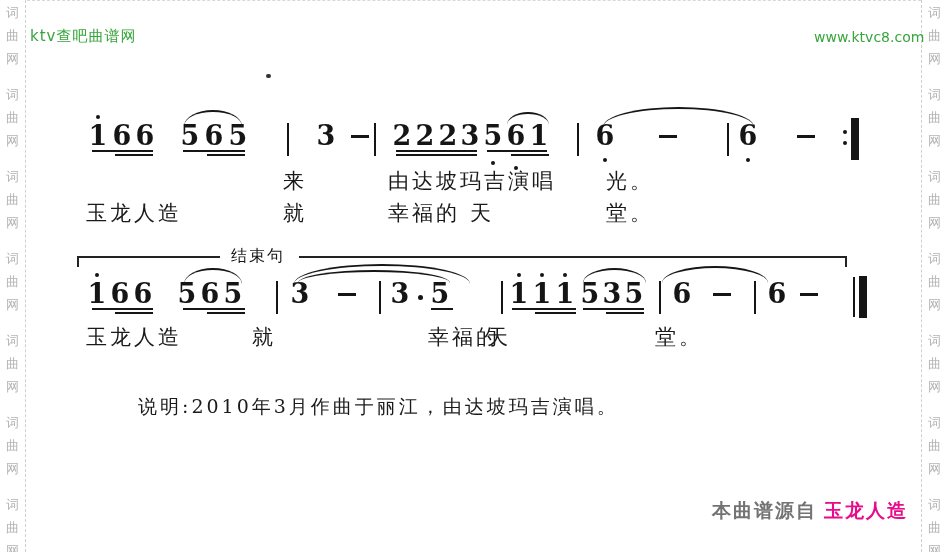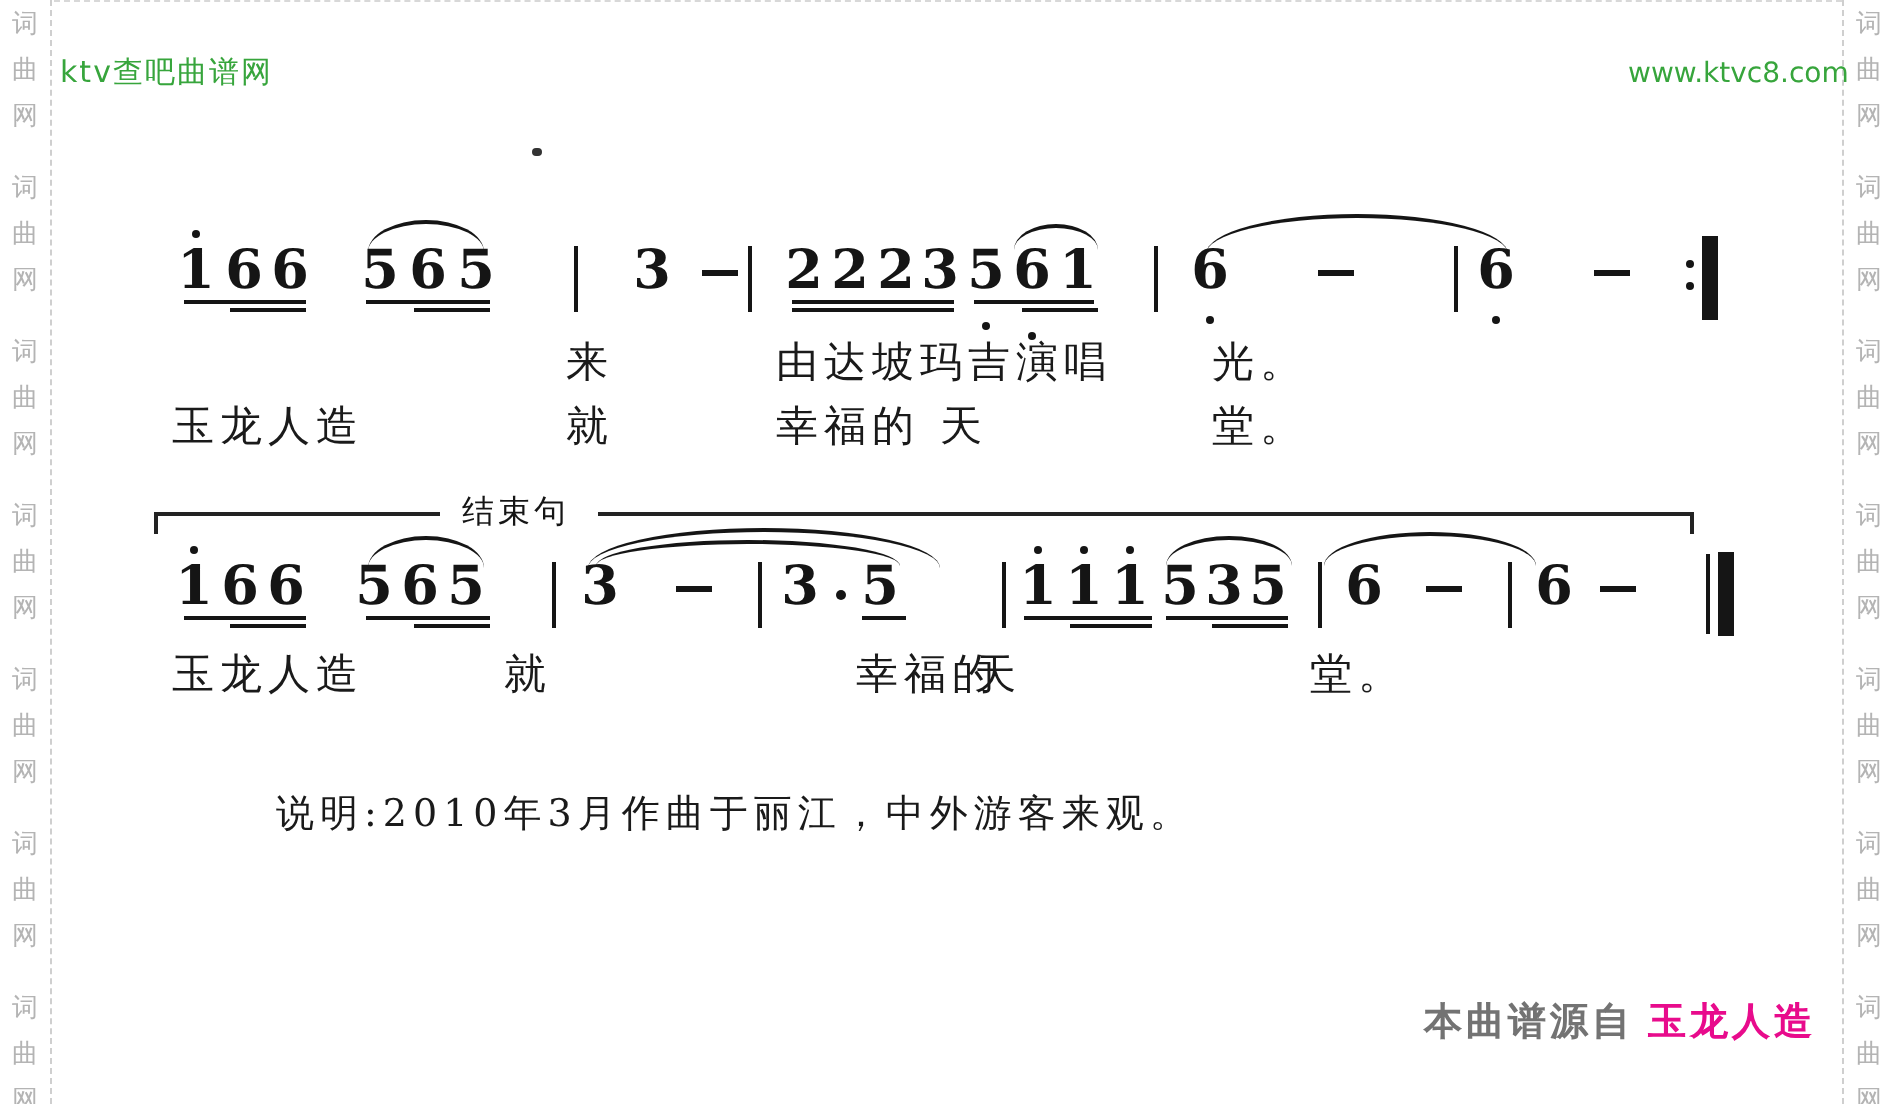--- a/index.html
+++ b/index.html
@@ -187,21 +187,21 @@
         <div class="barline" style="left: 659px;"></div>
         <div class="note" style="left: 682px;">6</div>
         <div class="ndash" style="left: 713px;"></div>
         <div class="barline" style="left: 754px;"></div>
         <div class="note" style="left: 777px;">6</div>
         <div class="ndash" style="left: 800px;"></div>
         <div class="barline" style="left: 853px; top: -3px; height: 40px;"></div>
         <div class="thickbar" style="left: 859px;"></div>
       </div>
     <div class="ending-label" style="left: 231px; top: 246px;">结束句</div>
-    <div class="score-note">说明:2010年3月作曲于丽江，中外游客来观。</div>
+    <div class="score-note">说明:2010年3月作曲于丽江，由达坡玛吉演唱。</div>
   <div class="lyrics-row" style="top: 167px;">
         <div class="lyric-seg" style="left: 283px;">来</div>
         <div class="lyric-seg" style="left: 388px;">由达坡玛吉演唱</div>
         <div class="lyric-seg" style="left: 606px;">光。</div>
       </div>
       <div class="lyrics-row" style="top: 199px;">
         <div class="lyric-seg" style="left: 86px;">玉龙人造</div>
         <div class="lyric-seg" style="left: 283px;">就</div>
         <div class="lyric-seg" style="left: 388px;">幸福的</div>
         <div class="lyric-seg" style="left: 470px;">天</div>

